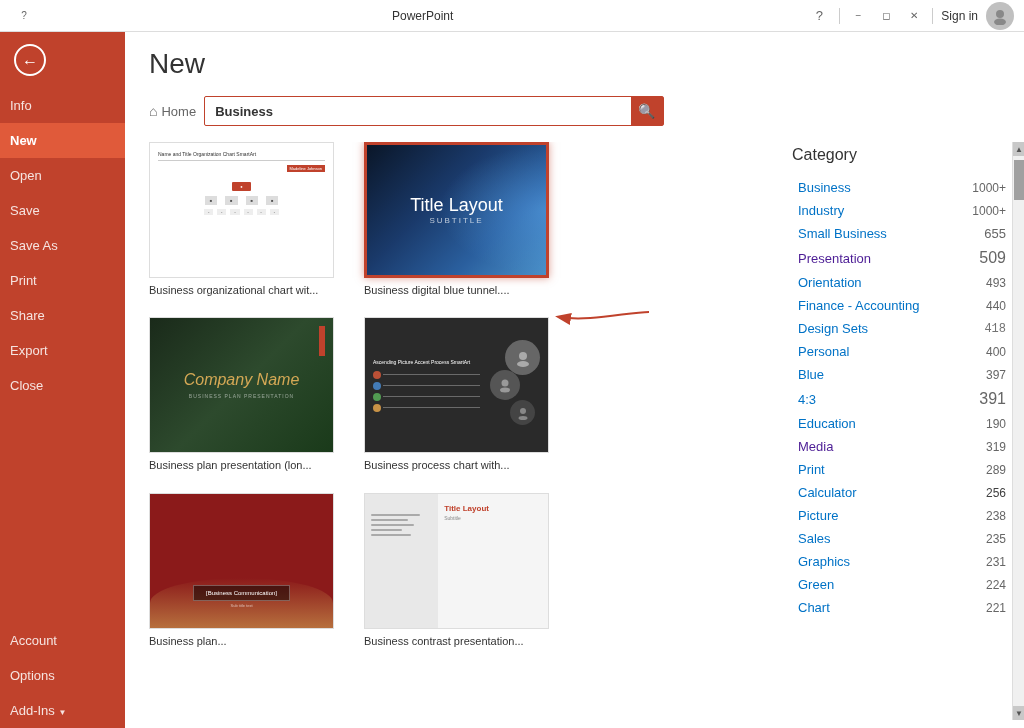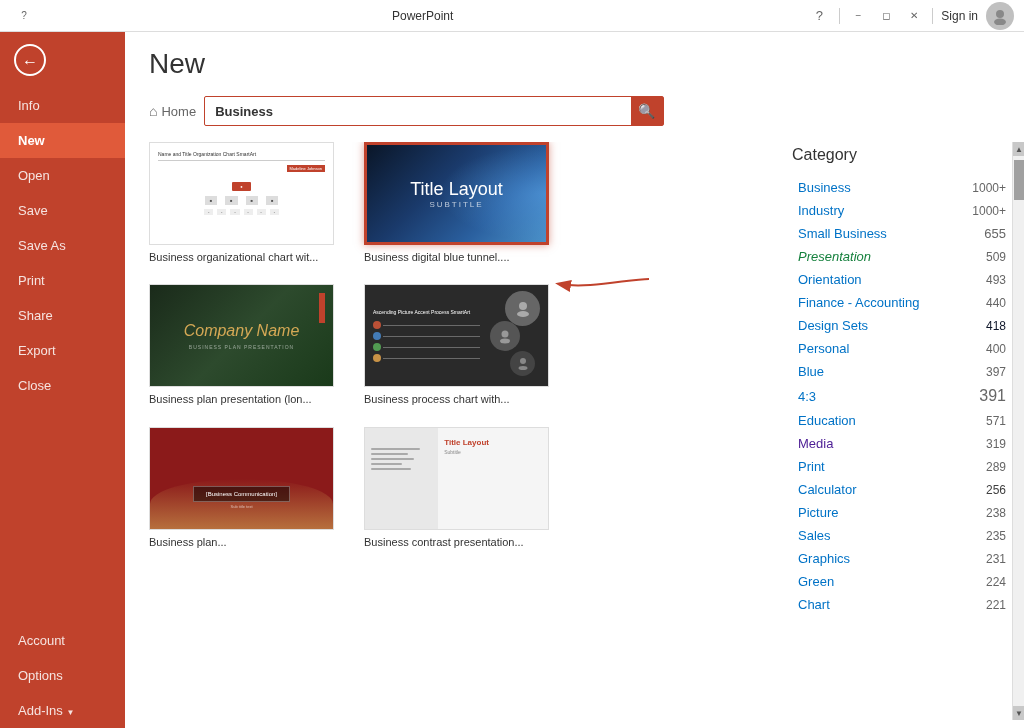--- a/index.html
+++ b/index.html
@@ -44,21 +44,21 @@
     .back-circle {
       width: 32px; height: 32px;
       border: 2px solid #fff;
       border-radius: 50%;
       display: flex; align-items: center; justify-content: center;
       cursor: pointer;
     }
     .back-arrow { font-size: 16px; color: #fff; }
     .sidebar-nav { display: flex; flex-direction: column; flex: 1; }
     .nav-item {
-      padding: 10px 18px;
+      padding: 10px 10px;
       color: rgba(255,255,255,0.85);
       cursor: pointer;
       font-size: 13px;
     }
     .nav-item.active { background: #e05a3a; color: #fff; font-weight: 600; }
     .chevron-down { font-size: 8px; }
 
     
     .content { flex: 1; display: flex; flex-direction: column; overflow: hidden; background: #fff; }
 
@@ -114,21 +114,21 @@
       overflow-y: auto;
       display: grid;
       grid-template-columns: repeat(2, 185px);
       grid-auto-rows: auto;
       gap: 20px 30px;
       align-content: start;
     }
 
     .template-item { cursor: pointer; }
     .template-thumb {
-      width: 185px; height: 103px;
+      width: 185px; height: 136px;
       overflow: hidden;
       border: 1px solid #ddd;
       position: relative;
       background: #1d4ed8;
     }
     .template-thumb.selected {
       border: 3px solid #c0422c;
       box-shadow: 0 0 8px rgba(192,66,44,0.5);
     }
     .template-label {
@@ -548,50 +548,50 @@
               </div>
               <div class="category-item">
                 <span style="color:#0072c6;">Industry</span>
                 <span style="color:#666;font-size:12px;">1000+</span>
               </div>
               <div class="category-item">
                 <span style="color:#0072c6;">Small Business</span>
                 <span style="color:#666;font-size:13px;">655</span>
               </div>
               <div class="category-item">
-                <span style="color:#15803d;font-style:italic;">Presentation</span>
-                <span style="color:#666;font-size:12px;">509</span>
+                <span style="color:#4c1d95;">Presentation</span>
+                <span style="color:#666;font-size:16px;">509</span>
               </div>
               <div class="category-item">
                 <span style="color:#0072c6;">Orientation</span>
                 <span style="color:#666;font-size:12px;">493</span>
               </div>
               <div class="category-item">
                 <span style="color:#0072c6;">Finance - Accounting</span>
                 <span style="color:#666;font-size:12px;">440</span>
               </div>
               <div class="category-item">
                 <span style="color:#0072c6;">Design Sets</span>
-                <span style="color:#0f172a;font-size:12px;">418</span>
+                <span style="color:#737373;font-size:12px;font-family:Liberation Mono, monospace;">418</span>
               </div>
               <div class="category-item">
                 <span style="color:#0072c6;">Personal</span>
                 <span style="color:#666;font-size:12px;">400</span>
               </div>
               <div class="category-item">
                 <span style="color:#0072c6;">Blue</span>
                 <span style="color:#666;font-size:12px;">397</span>
               </div>
               <div class="category-item">
                 <span style="color:#0072c6;">4:3</span>
                 <span style="color:#666;font-size:16px;">391</span>
               </div>
               <div class="category-item">
                 <span style="color:#0072c6;">Education</span>
-                <span style="color:#666;font-size:12px;">571</span>
+                <span style="color:#666;font-size:12px;">190</span>
               </div>
               <div class="category-item">
                 <span style="color:#4c1d95;">Media</span>
                 <span style="color:#666;font-size:12px;">319</span>
               </div>
               <div class="category-item">
                 <span style="color:#0072c6;">Print</span>
                 <span style="color:#666;font-size:12px;">289</span>
               </div>
               <div class="category-item">

